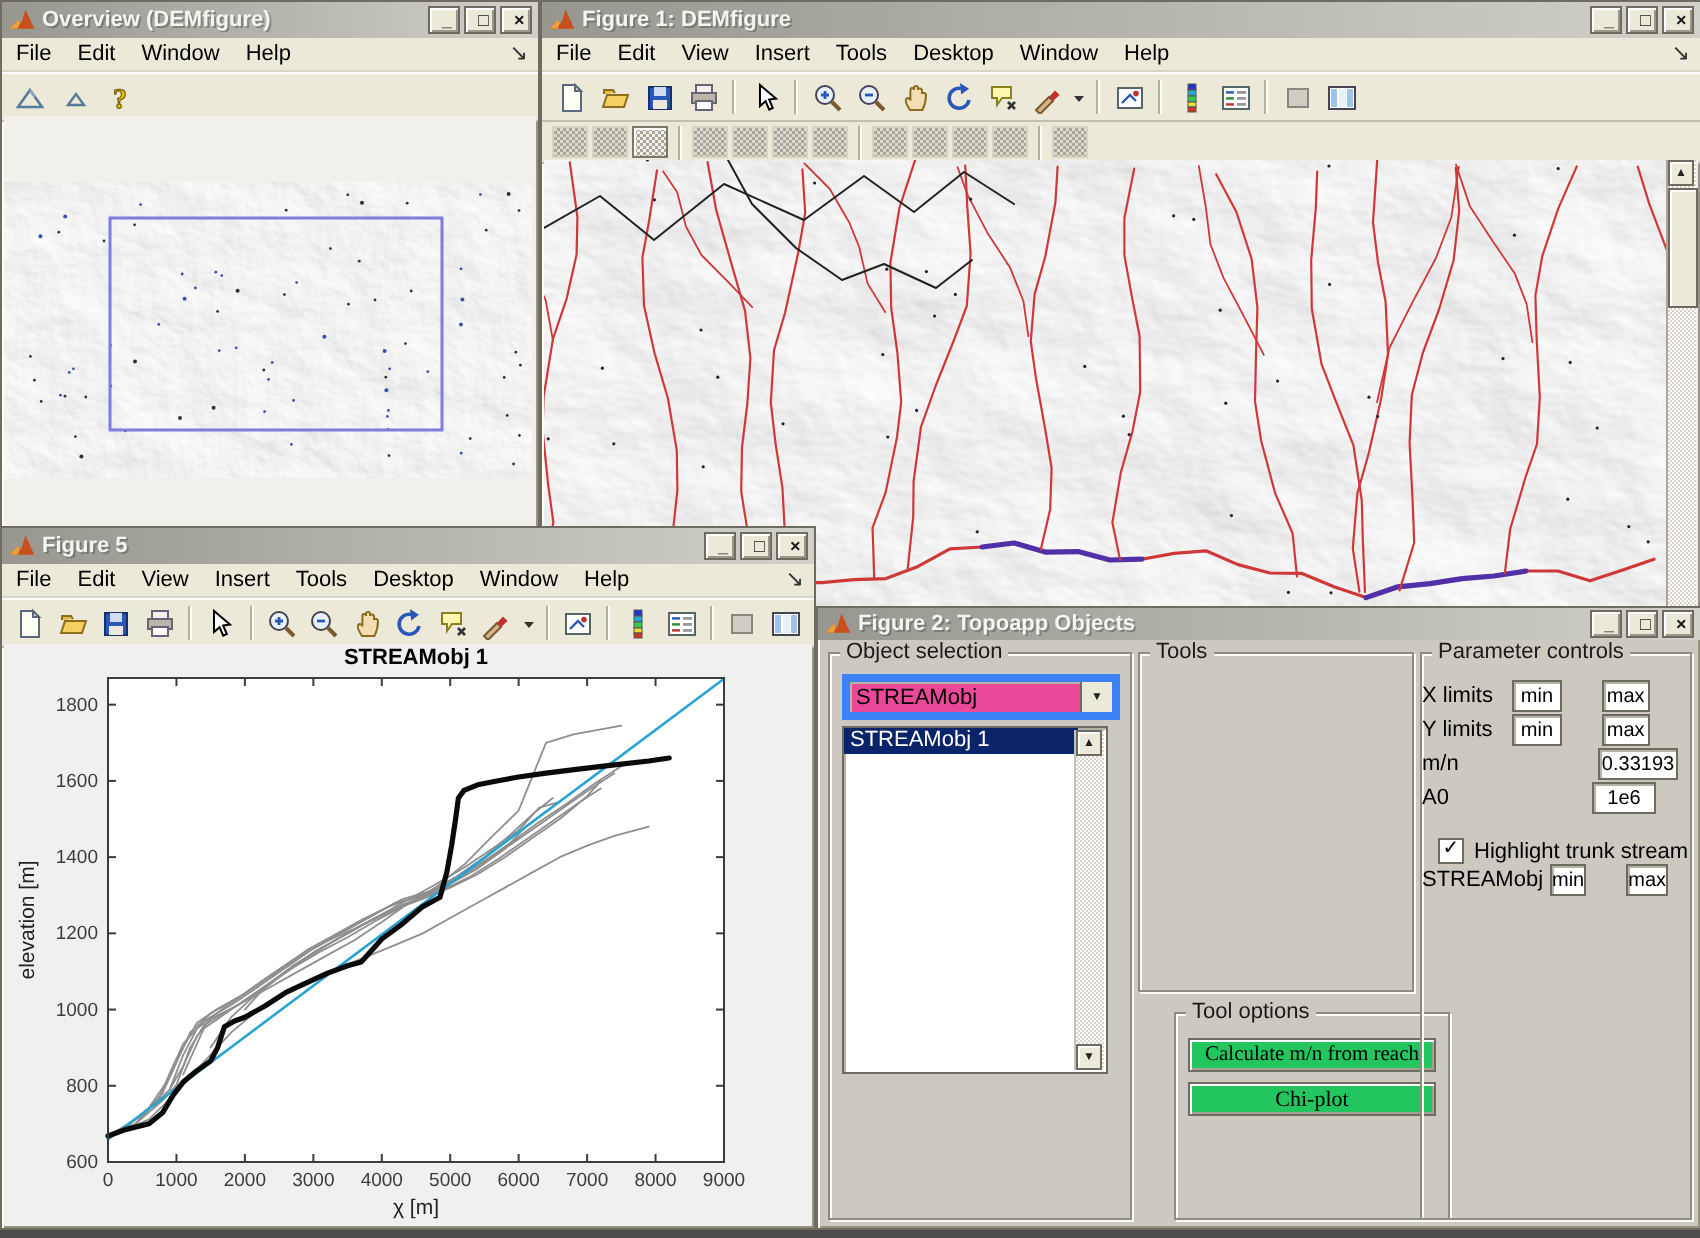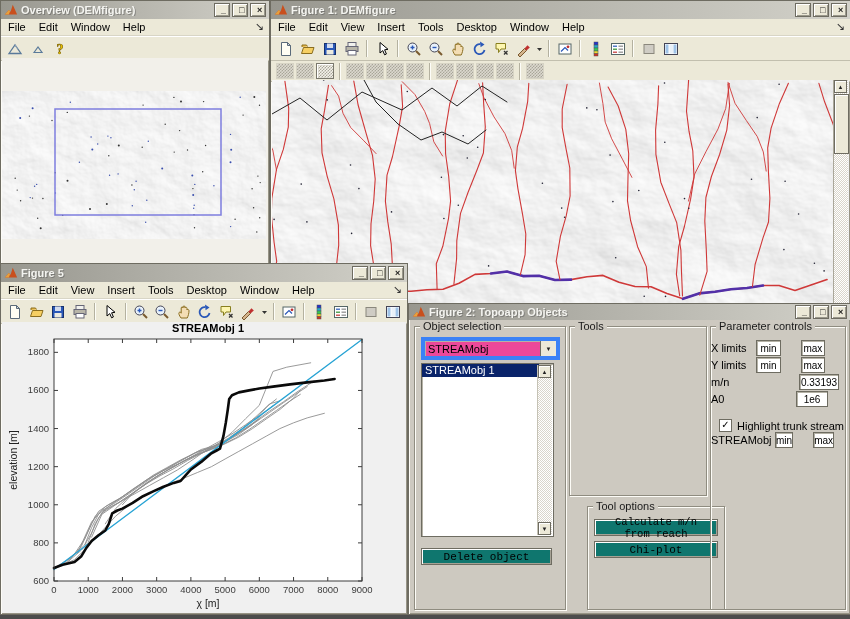--- a/index.html
+++ b/index.html
@@ -50,25 +50,25 @@
   .sbtn{position:absolute;left:0;width:13px;height:13px;background:#ece9d8;
     border:1px solid #6e6c61;box-shadow:inset 1px 1px 0 #fff;
     font-size:6px;line-height:12px;text-align:center;color:#222;padding:0;}
   .sthumb{position:absolute;left:0;width:13px;background:#ece9d8;border:1px solid #6e6c61;
     box-shadow:inset 1px 1px 0 #fff;}
   
   .panel{position:absolute;border:1px solid #8f8c80;
     box-shadow:inset 1px 1px 0 #fdfcf7, 1px 1px 0 #fdfcf7;}
   .panel .ptitle{position:absolute;top:-7px;left:5px;background:#cdc9c0;padding:0 3px;
     font-size:11px;color:#1a1a1a;}
-  .btn{background:#0f766e;border:1px solid #6e6c61;
+  .btn{background:#22c55e;border:1px solid #6e6c61;
     box-shadow:inset 1px 1px 0 #fff, inset -1px -1px 0 #a5a295;
     font-size:11px;text-align:center;color:#000;
     display:flex;align-items:center;justify-content:center;
-    font-family:Liberation Mono, monospace;}
+    font-family:Liberation Serif, serif;}
   .edit{background:#fff;border:1px solid #6e6c61;
     box-shadow:inset 1px 1px 0 #b5b2a6;
     font-size:10px;display:flex;align-items:center;justify-content:center;}
   .dropdown{position:absolute;background:#ec4899;border:4px solid #3b82f6;
     box-shadow:inset 1px 1px 0 #b5b2a6;display:flex;align-items:center;}
   .dropdown .dval{flex:1;padding-left:3px;font-size:11px;white-space:nowrap;overflow:hidden;}
   .dropdown .dbtn{width:15px;height:100%;background:#ece9d8;border-left:1px solid #6e6c61;
     font-size:6px;color:#222;display:flex;align-items:center;justify-content:center;}
   .listbox{position:absolute;background:#fff;border:1px solid #6e6c61;
     box-shadow:inset 1px 1px 0 #b5b2a6;overflow:hidden;}
@@ -737,21 +737,20 @@
       <span class="dval">STREAMobj</span>
       <span class="dbtn">▼</span>
     </div>
     <div class="listbox" style="left:6px;top:36px;width:131px;height:172px;" id="obj-list">
         <div class="litem sel" style="width: 114px;">STREAMobj 1</div>
       <div class="lscroll">
         <button class="sbtn" style="top:0;left:0;">▲</button>
         <button class="sbtn" style="bottom:0;top:auto;left:0;">▼</button>
       </div>
     </div>
-    <button class="btn" style="position:absolute;left:6px;top:221px;width:131px;height:17px;">Delete object</button>
   </div>
 
   <div class="panel" style="left:160px;top:22px;width:136px;height:168px;">
     <span class="ptitle">Tools</span>
   </div>
 
   <div class="panel" style="left:178px;top:202px;width:136px;height:102px;">
     <span class="ptitle">Tool options</span>
     <button class="btn" style="position:absolute;left:6px;top:12px;width:124px;height:17px;font-size:10.5px;">Calculate m/n from reach</button>
     <button class="btn" style="position:absolute;left:6px;top:34px;width:124px;height:17px;">Chi-plot</button>

